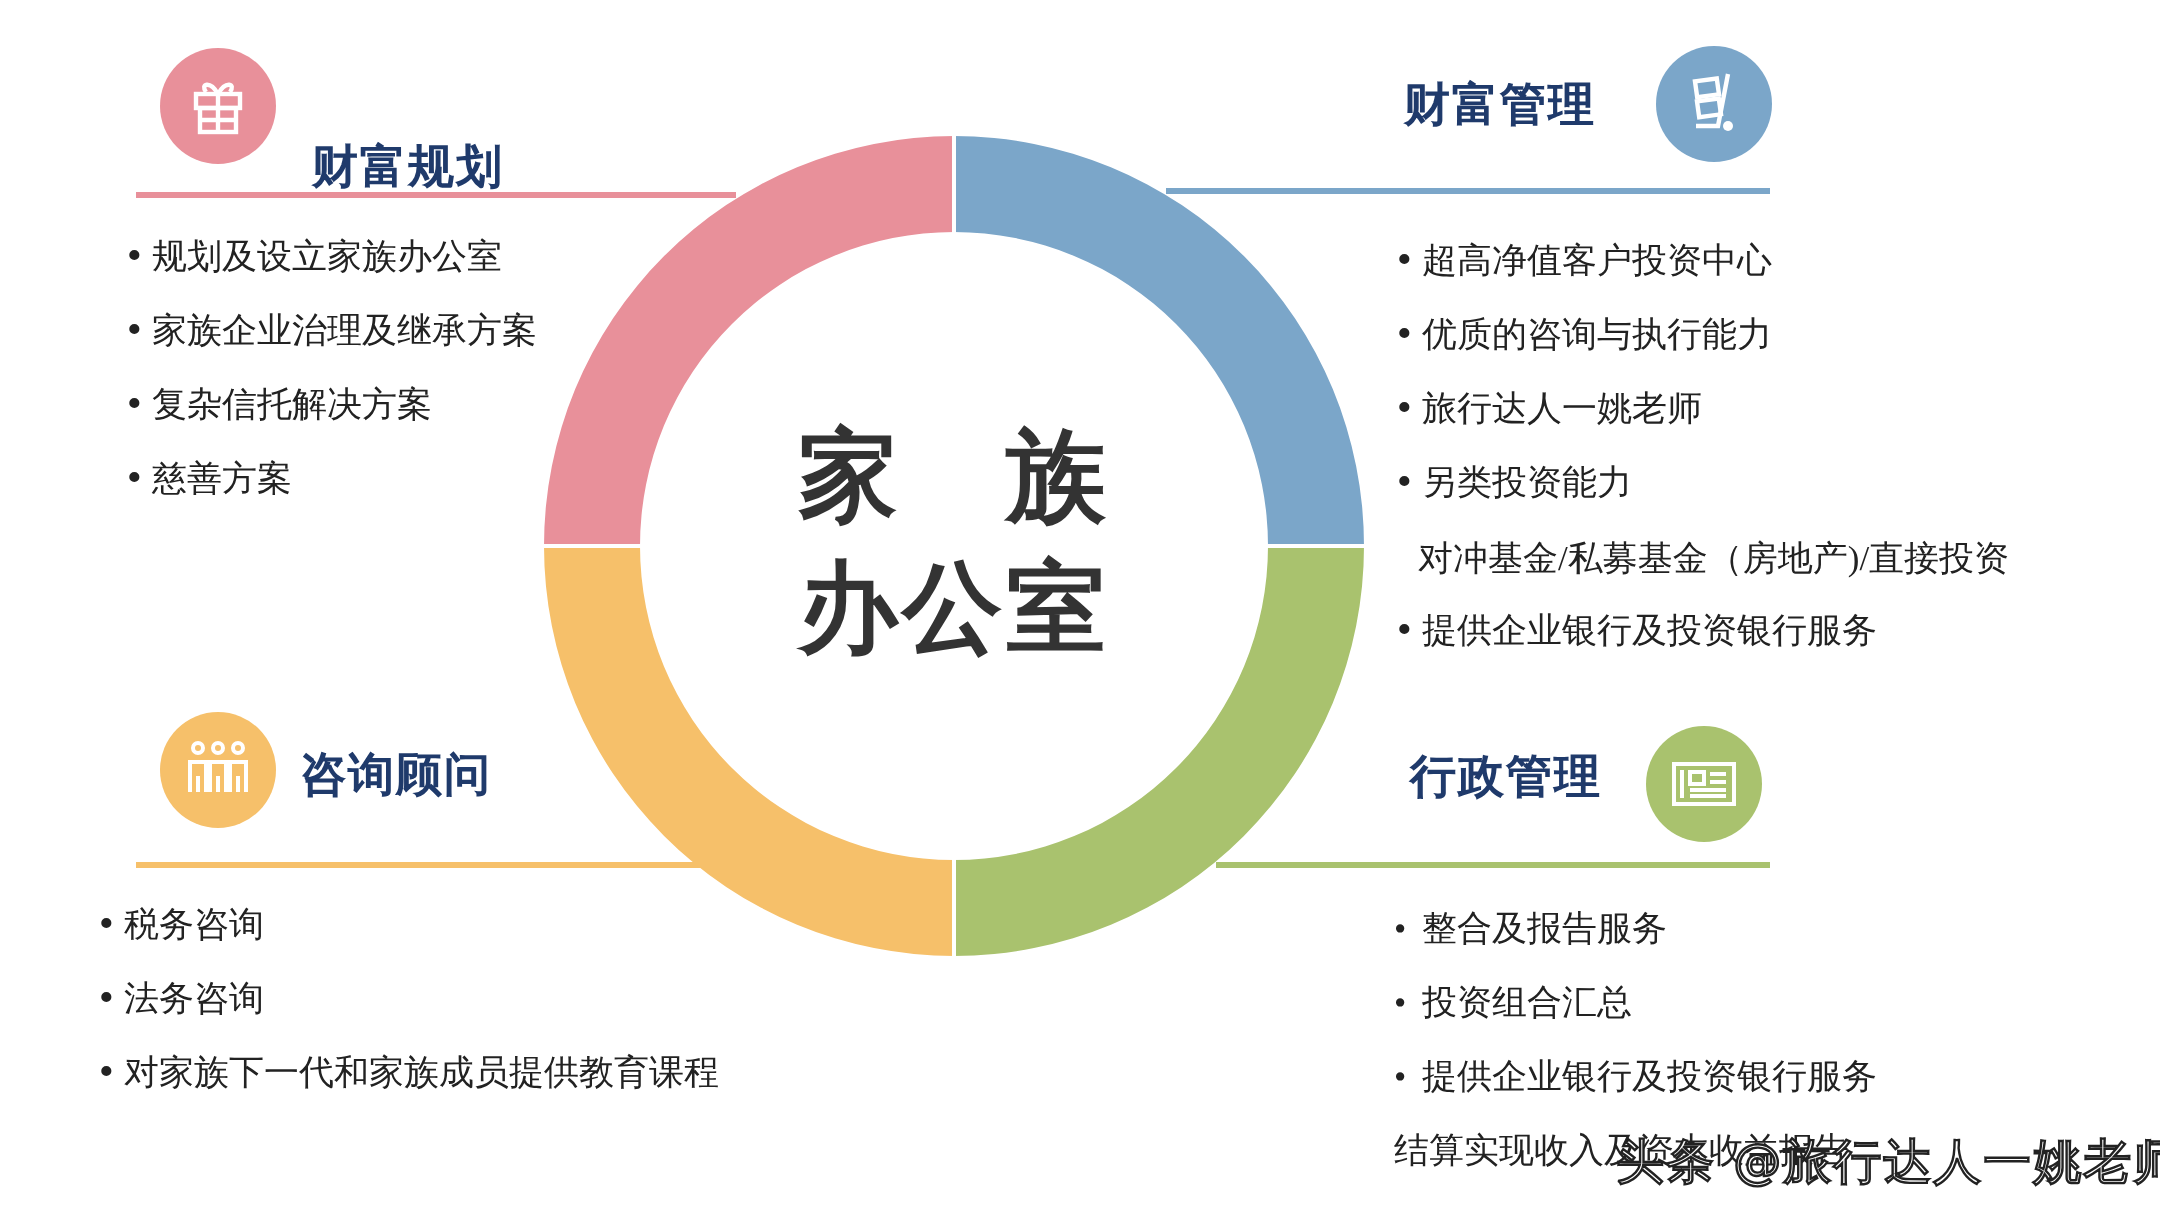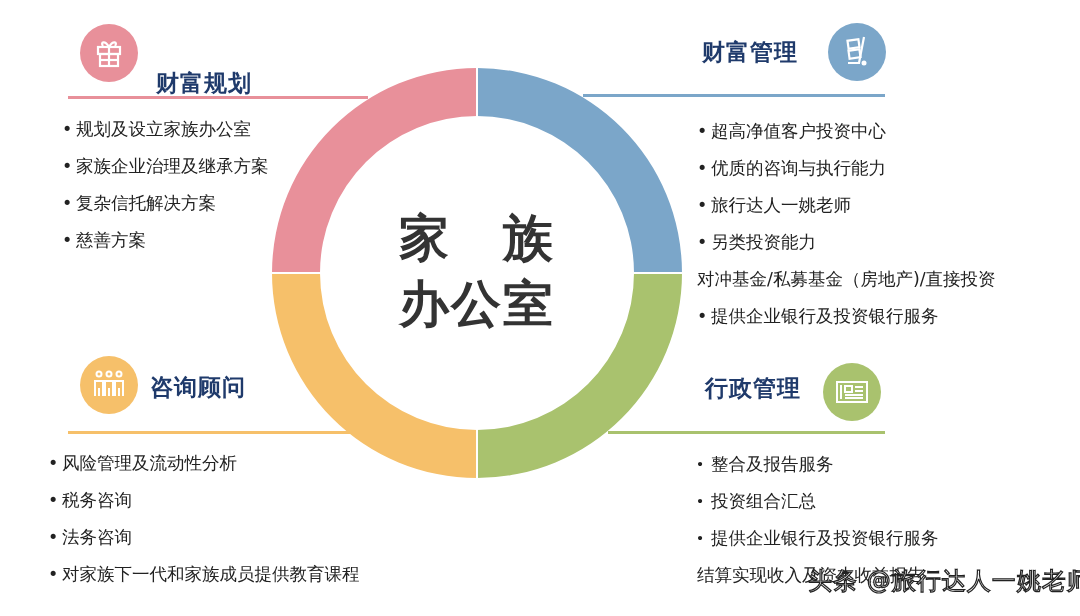--- a/index.html
+++ b/index.html
@@ -69,40 +69,39 @@
     </g>
     <circle cx="36" cy="40" r="2.5" fill="#fff"></circle>
   </svg>
 </div>
 <div class="line" style="left:583px;top:94px;width:302px;background:#7BA6C9;"></div>
 <ul class="items" style="left:697px;top:113px;">
   <li><span class="b">•</span><span>超高净值客户投资中心</span></li>
   <li><span class="b">•</span><span>优质的咨询与执行能力</span></li>
   <li><span class="b">•</span><span>旅行达人一姚老师</span></li>
   <li><span class="b">•</span><span>另类投资能力</span></li>
-  <li style="margin-left:0;"><span>对冲基金/私募基金（房地产)/直接投资</span></li>
+  <li style="margin-left:12px;font-family:Liberation Serif, serif;"><span>对冲基金/私募基金（房地产)/直接投资</span></li>
   <li><span class="b">•</span><span>提供企业银行及投资银行服务</span></li>
 </ul>
 
 <div class="icon" style="left:80px;top:356px;background:#F6C06A;">
   <svg width="58" height="58" viewBox="0 0 58 58">
     <g fill="none" stroke="#fff" stroke-width="2">
       <circle cx="19" cy="18" r="2.5"></circle>
         <circle cx="29" cy="18" r="2.5"></circle>
         <circle cx="39" cy="18" r="2.5"></circle>
       <path d="M15,40 L15,25 L23,25 L23,40 M19,32 L19,40"></path>
       <path d="M25,40 L25,25 L33,25 L33,40 M29,32 L29,40"></path>
       <path d="M35,40 L35,25 L43,25 L43,40 M39,32 L39,40"></path>
     </g>
   </svg>
 </div>
 <div class="title" style="left:150px;top:372px;">咨询顾问</div>
 <div class="line" style="left:68px;top:431px;width:302px;background:#F6C06A;"></div>
 <ul class="items" style="left:48px;top:445px;">
-  <li><span class="b">•</span><span>风险管理及流动性分析</span></li>
   <li><span class="b">•</span><span>税务咨询</span></li>
   <li><span class="b">•</span><span>法务咨询</span></li>
   <li><span class="b">•</span><span>对家族下一代和家族成员提供教育课程</span></li>
 </ul>
 
 <div class="title" style="left:705px;top:373px;">行政管理</div>
 <div class="icon" style="left:823px;top:363px;background:#A9C26E;">
   <svg width="58" height="58" viewBox="0 0 58 58">
     <g fill="none" stroke="#fff" stroke-width="2">
       <rect x="14" y="19" width="30" height="20"></rect>

